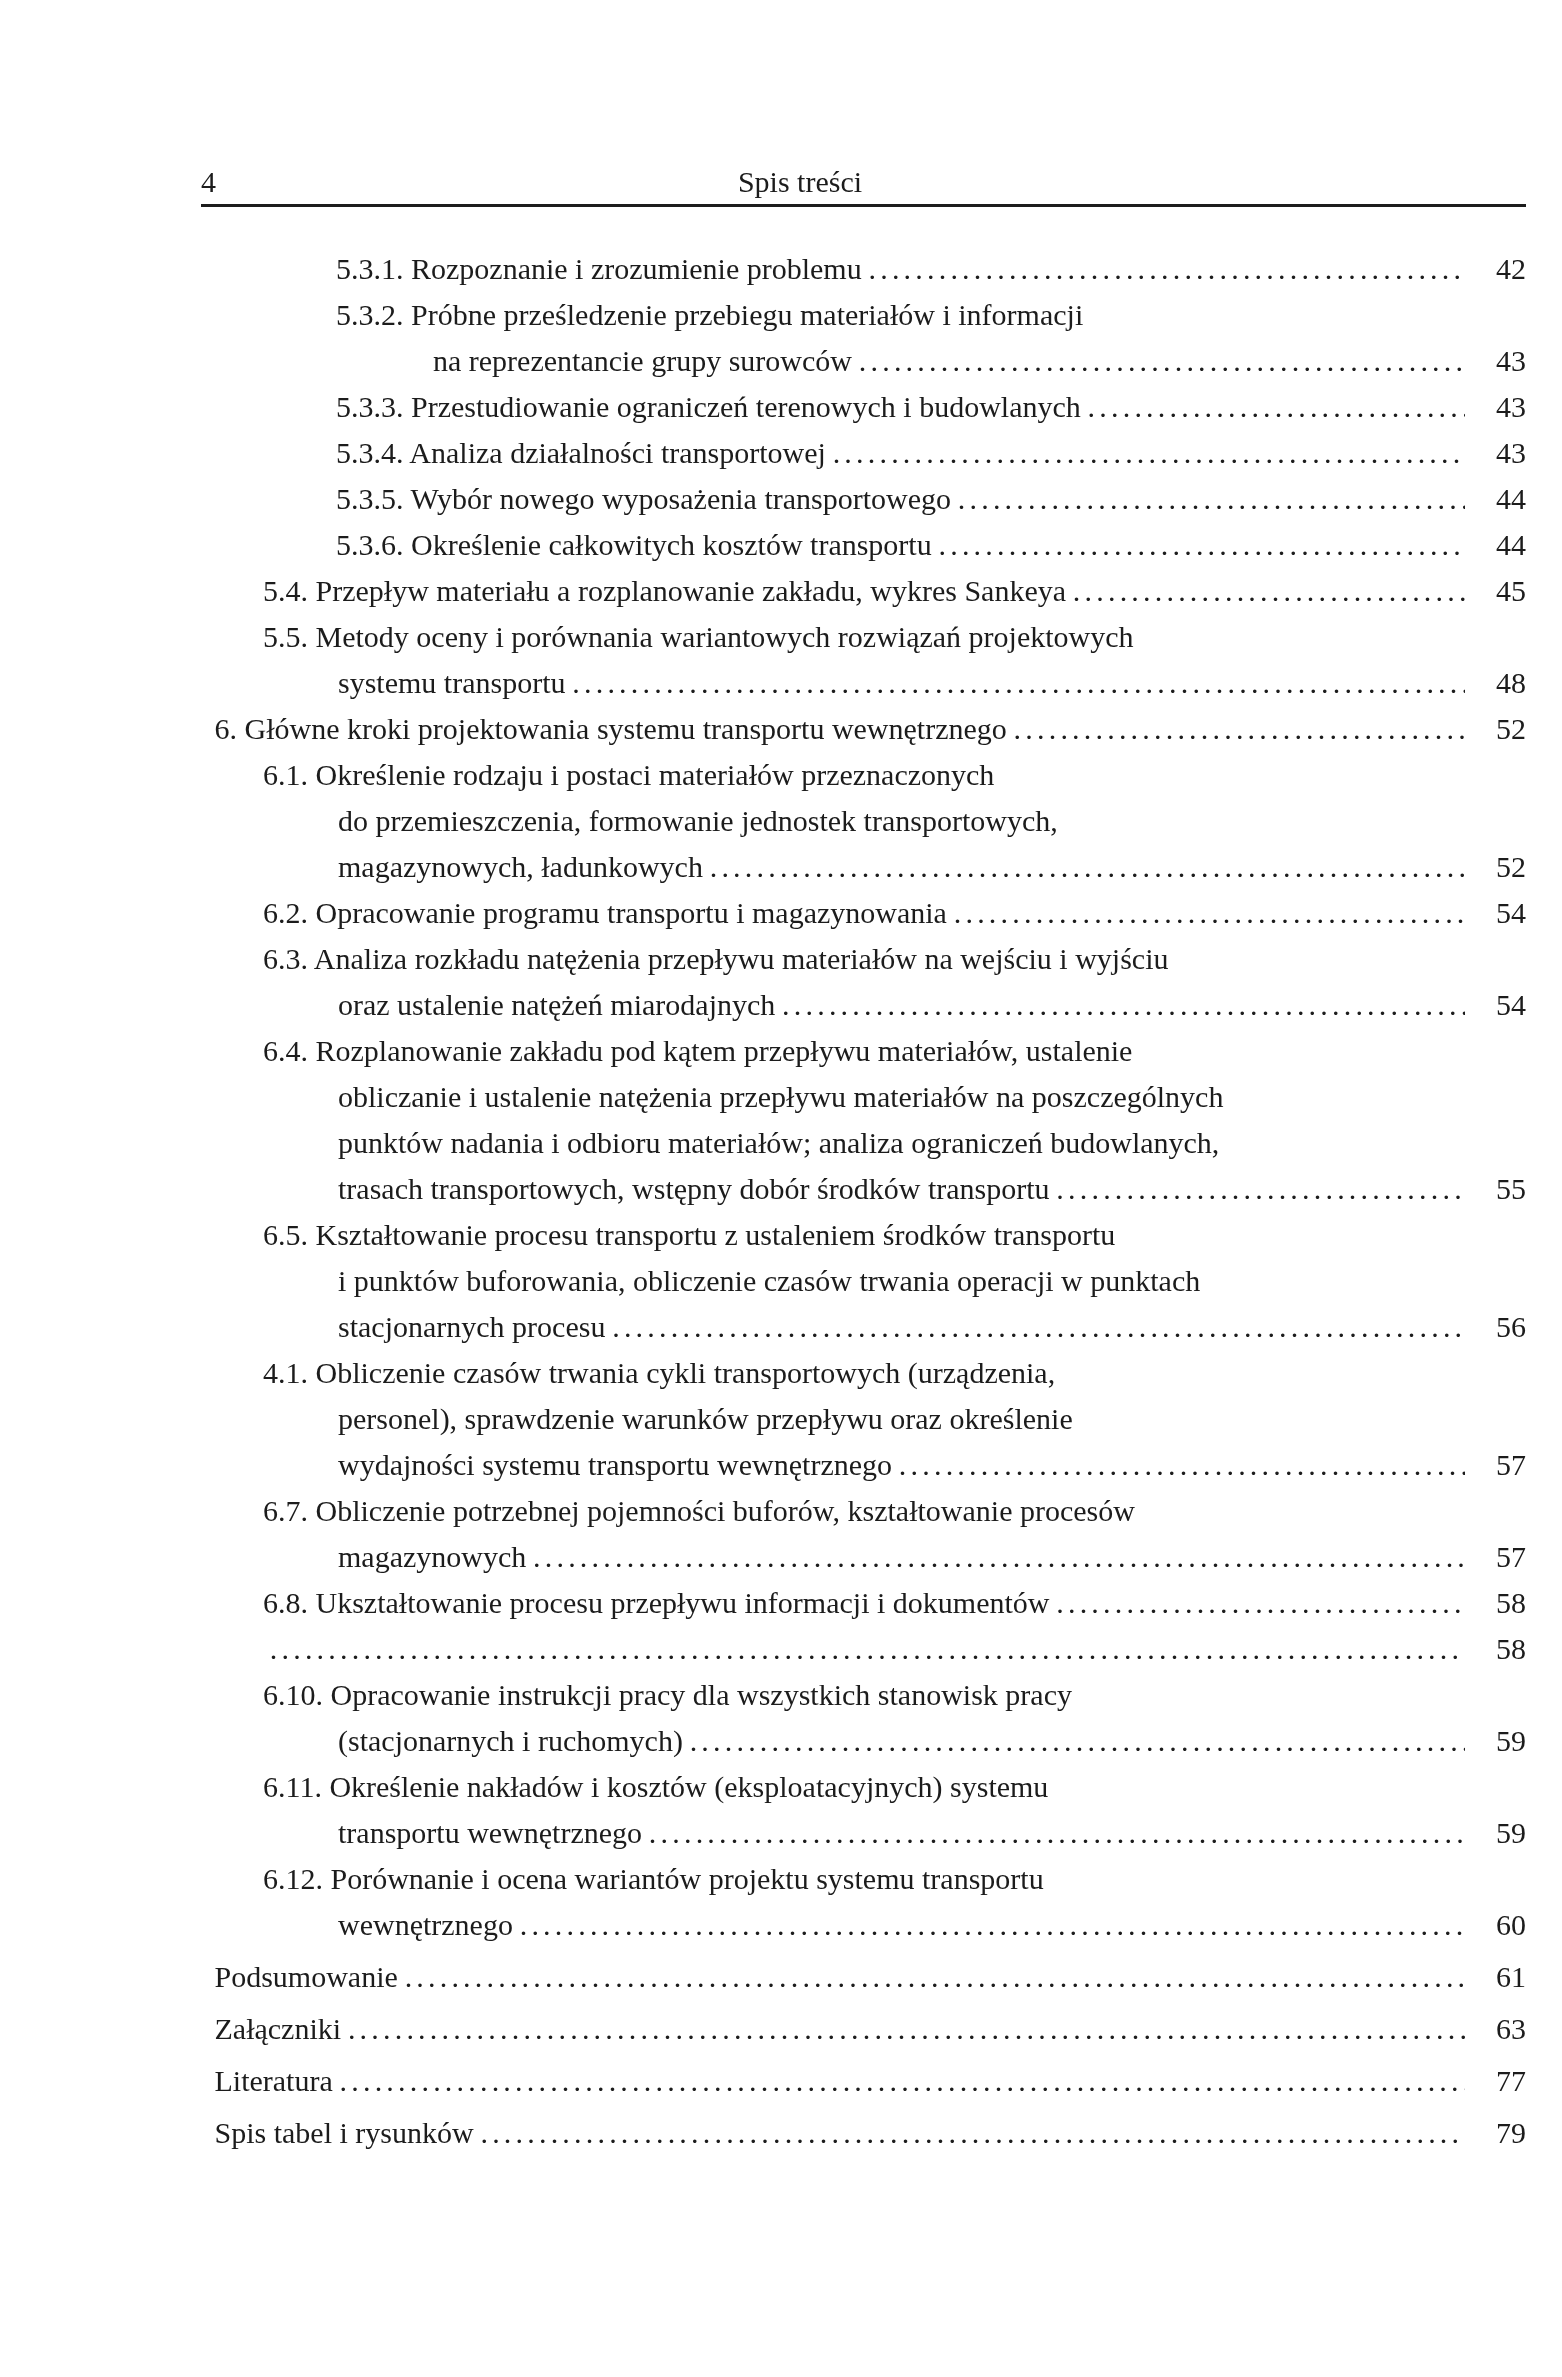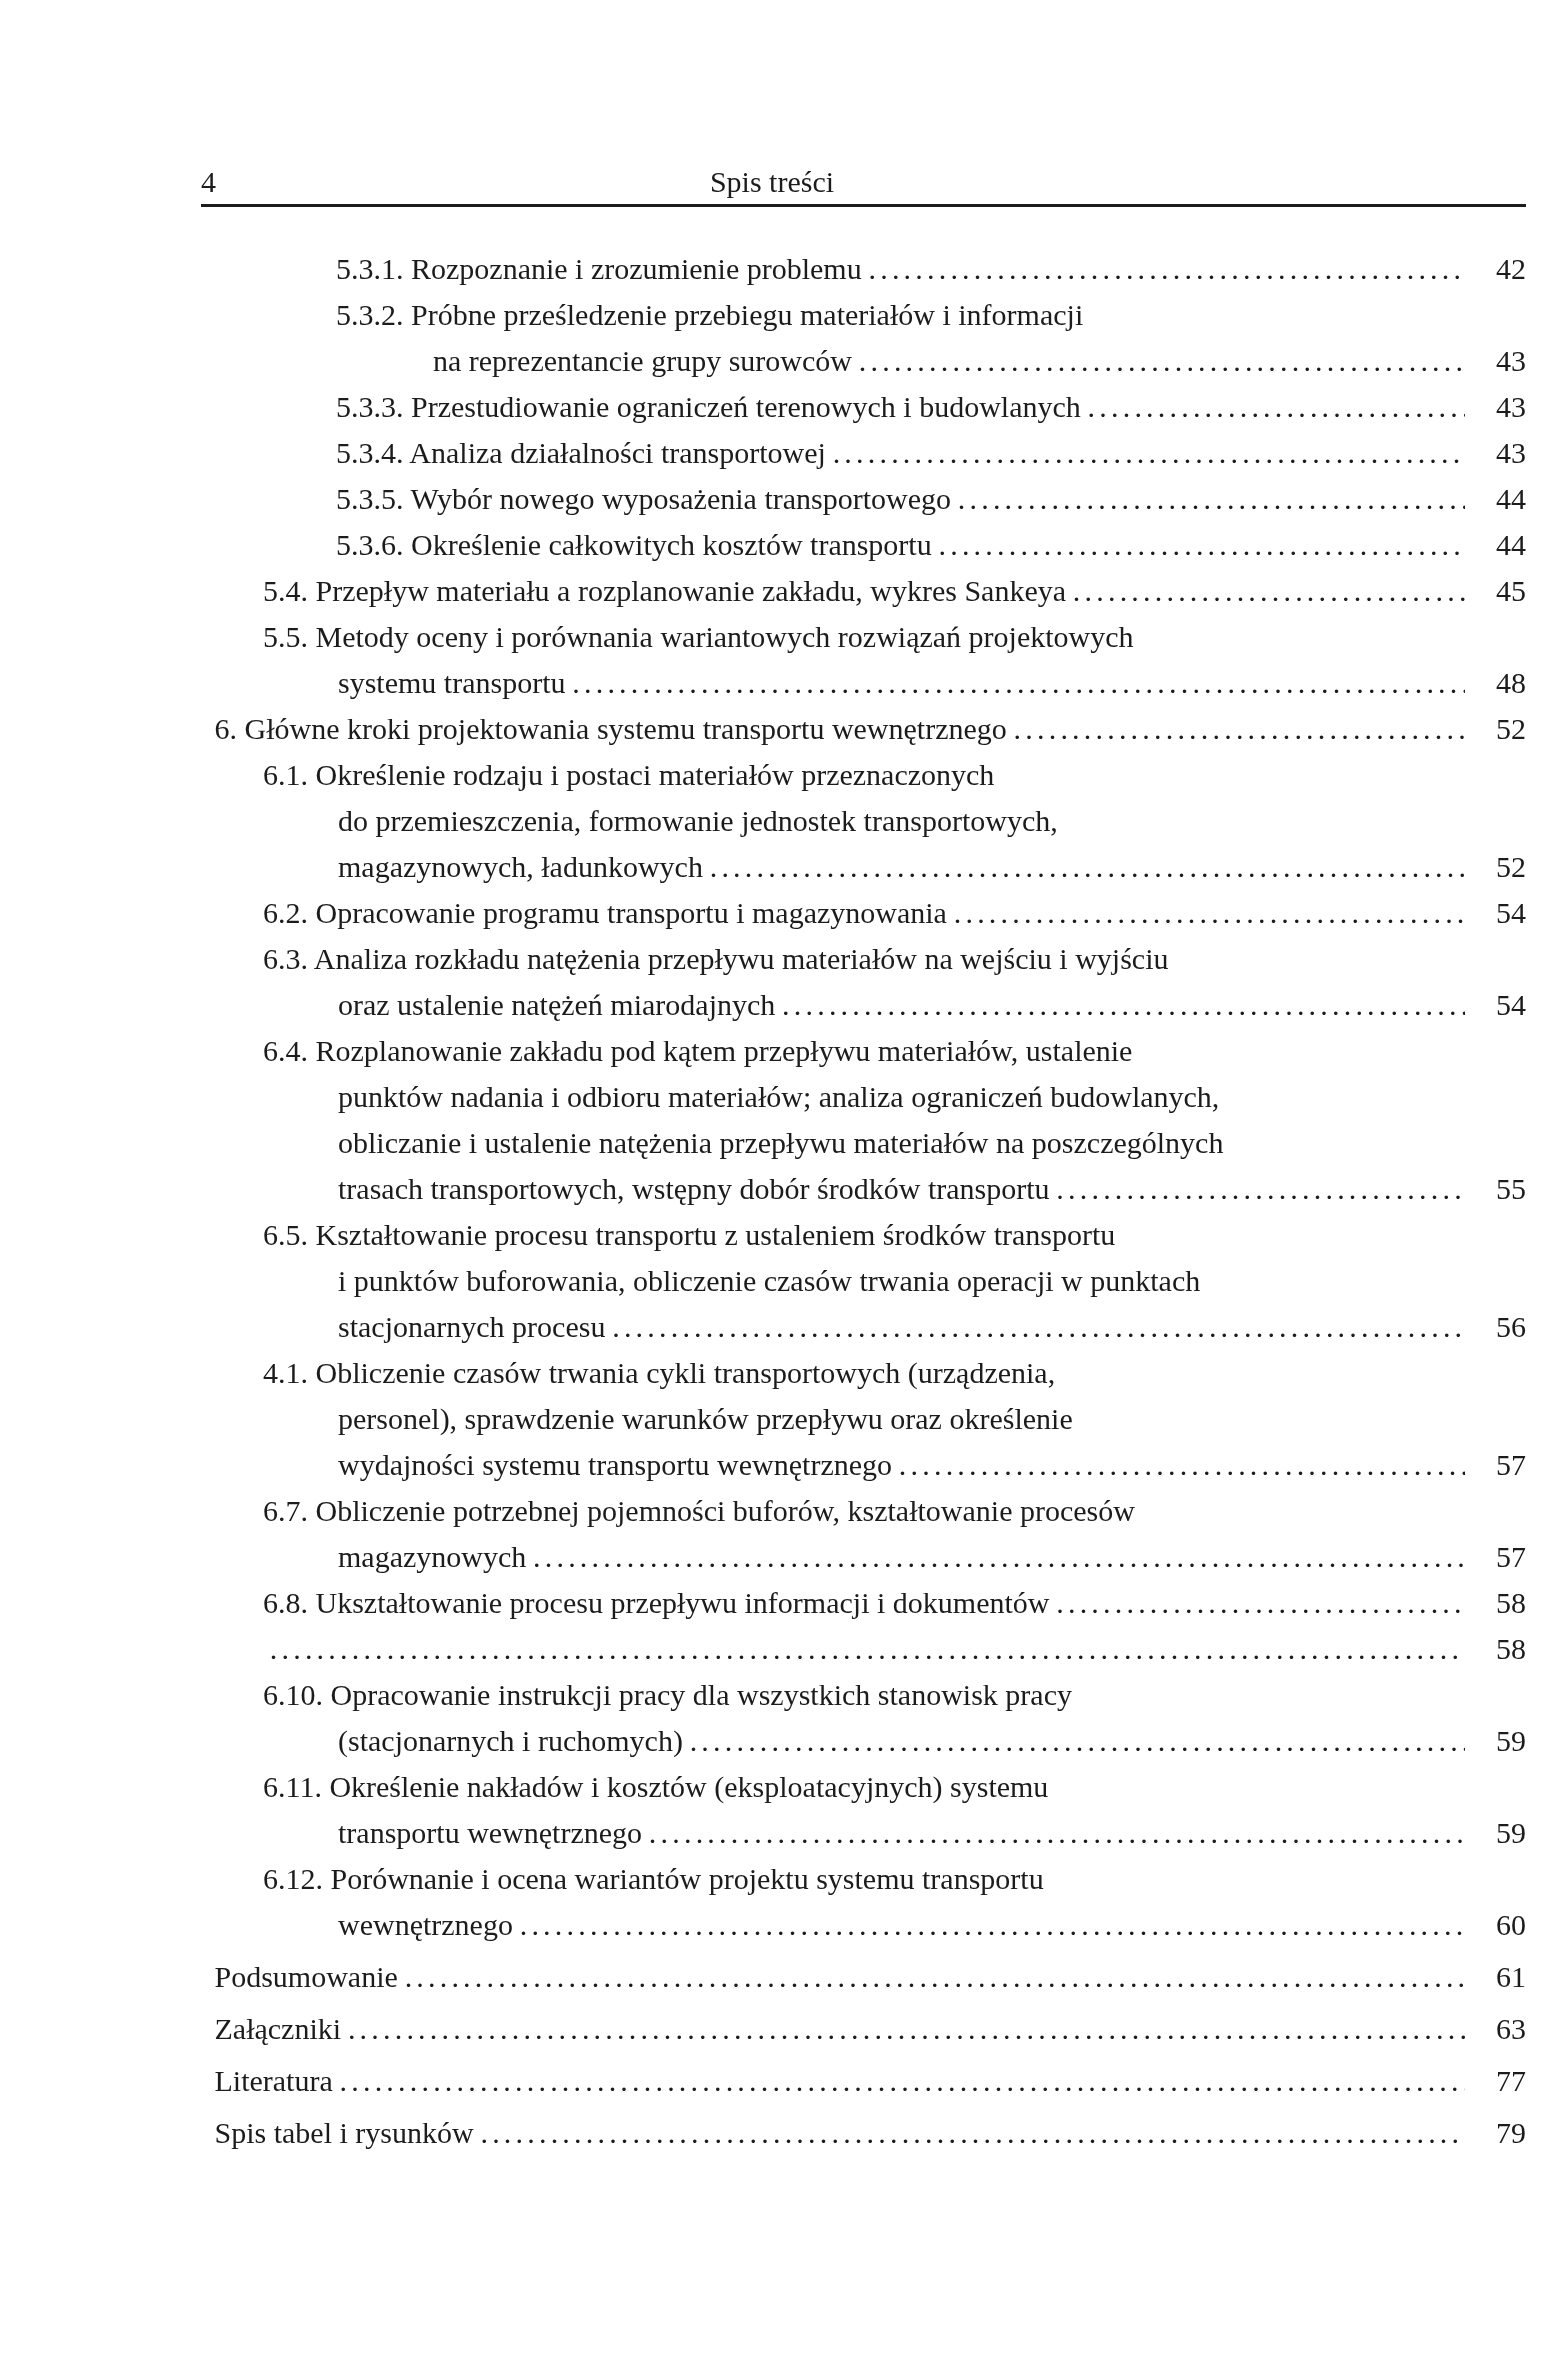--- a/index.html
+++ b/index.html
@@ -26,21 +26,21 @@
     border-bottom: 3.4px solid #1c1c1c;
   }
   .header .pnum {
     position: absolute;
     left: 0;
     top: 0;
     line-height: 37px;
   }
   .header .title {
     position: absolute;
-    left: 571px;
+    left: 599px;
     transform: translateX(-50%);
     top: 0;
     line-height: 37px;
     white-space: nowrap;
   }
   .toc {
     position: absolute;
     top: 246px;
     left: 201px;
     right: 37px;
@@ -187,24 +187,24 @@
           <span class="txt">oraz ustalenie natężeń miarodajnych</span>
           <span class="leader"></span>
           <span class="pg">54</span>
         </div>
       </div>
       <div class="entry indent-1">
         <div class="line">
           <span class="txt">6.4. Rozplanowanie zakładu pod kątem przepływu materiałów, ustalenie</span>
         </div>
         <div class="line cont">
+          <span class="txt">obliczanie i ustalenie natężenia przepływu materiałów na poszczególnych</span>
+        </div>
+        <div class="line cont">
           <span class="txt">punktów nadania i odbioru materiałów; analiza ograniczeń budowlanych,</span>
-        </div>
-        <div class="line cont">
-          <span class="txt">obliczanie i ustalenie natężenia przepływu materiałów na poszczególnych</span>
         </div>
         <div class="line cont">
           <span class="txt">trasach transportowych, wstępny dobór środków transportu</span>
           <span class="leader"></span>
           <span class="pg">55</span>
         </div>
       </div>
       <div class="entry indent-1">
         <div class="line">
           <span class="txt">6.5. Kształtowanie procesu transportu z ustaleniem środków transportu</span>

